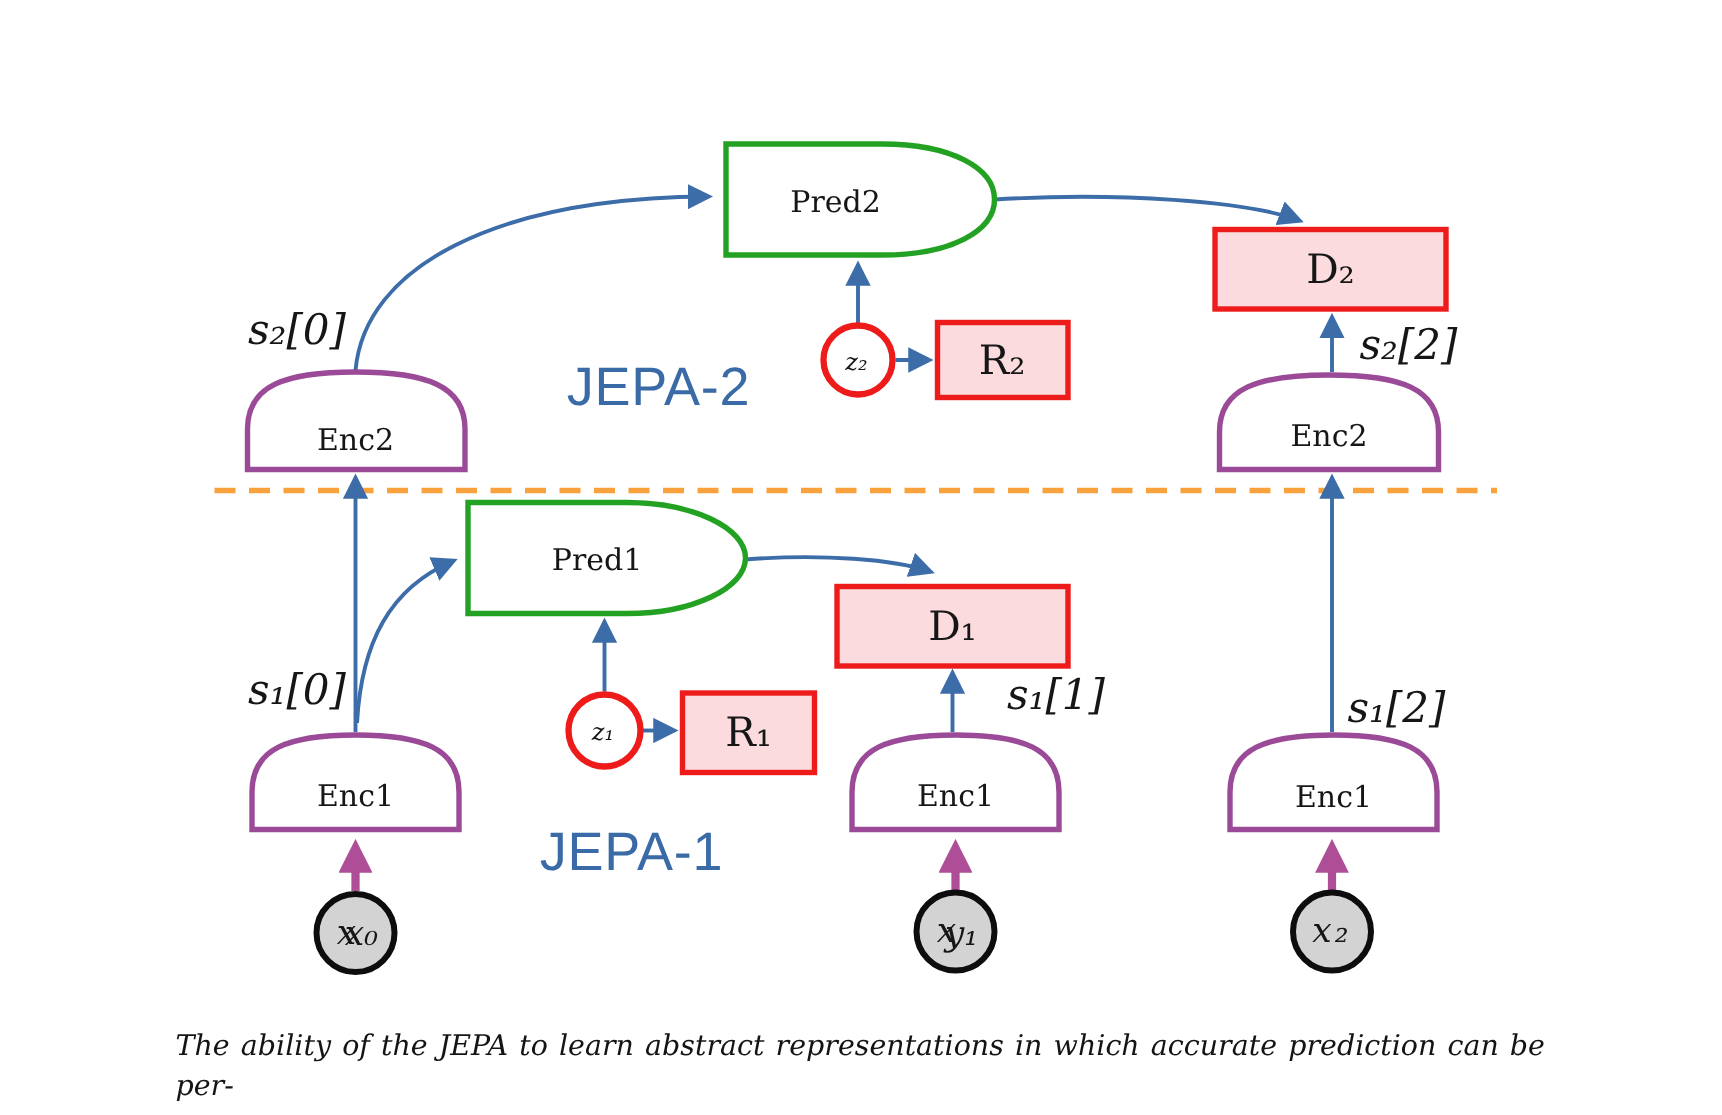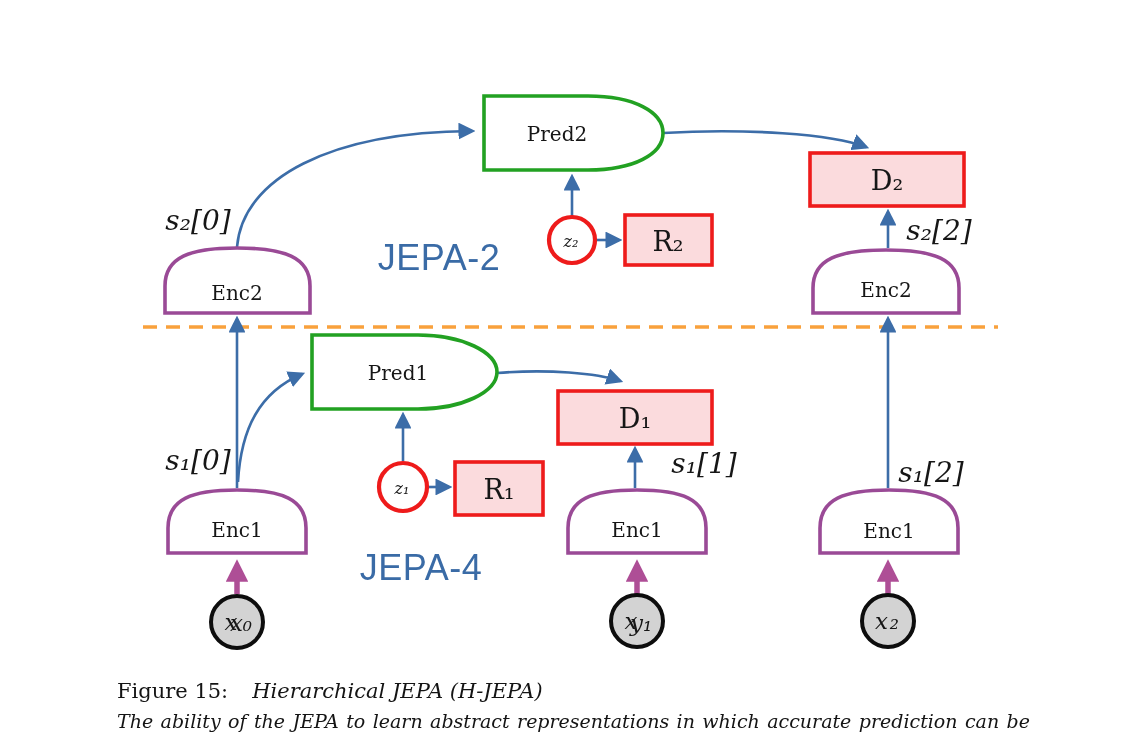--- a/index.html
+++ b/index.html
@@ -108,35 +108,32 @@
 <div class="lbl math-z" style="left:571px;top:241px;">z₂</div>
 <div class="lbl math-z" style="left:402px;top:488px;">z₁</div>
 
 <div class="lbl math-s" style="left:198px;top:220px;">s₂[0]</div>
 <div class="lbl math-s" style="left:939px;top:230px;">s₂[2]</div>
 <div class="lbl math-s" style="left:198px;top:460px;">s₁[0]</div>
 <div class="lbl math-s" style="left:704px;top:463px;">s₁[1]</div>
 <div class="lbl math-s" style="left:931px;top:472px;">s₁[2]</div>
 
 <div class="lbl jepa" style="left:439px;top:258px;">JEPA-2</div>
-<div class="lbl jepa" style="left:421px;top:568px;">JEPA-4</div>
+<div class="lbl jepa" style="left:421px;top:568px;">JEPA-1</div>
 
 <div class="x-wrap" style="left:237px;top:622px;">
   <span class="x-overlay" style="left:-6px;top:0;">x</span>
   <span class="x-overlay" style="left:4px;top:1px;">x₀</span>
 </div>
 <div class="x-wrap" style="left:637px;top:621px;">
   <span class="x-overlay" style="left:-6px;top:0;">x</span>
   <span class="x-overlay" style="left:4px;top:2px;">y₁</span>
 </div>
 <div class="x-wrap" style="left:888px;top:621px;">
   <span class="x-overlay" style="left:0;top:0;letter-spacing:2px;">x₂</span>
 </div>
 
 <div class="caption">
-  <div class="cap-line1">
-    <span class="cap-prefix">Figure 15:</span><span class="cap-title">Hierarchical JEPA (H-JEPA)</span>
-  </div>
   <div class="cap-body">
     <div class="cap-body-line">The ability of the JEPA to learn abstract representations in which accurate prediction can be per-</div>
 
   </div>
 </div>
 
 </body></html>

